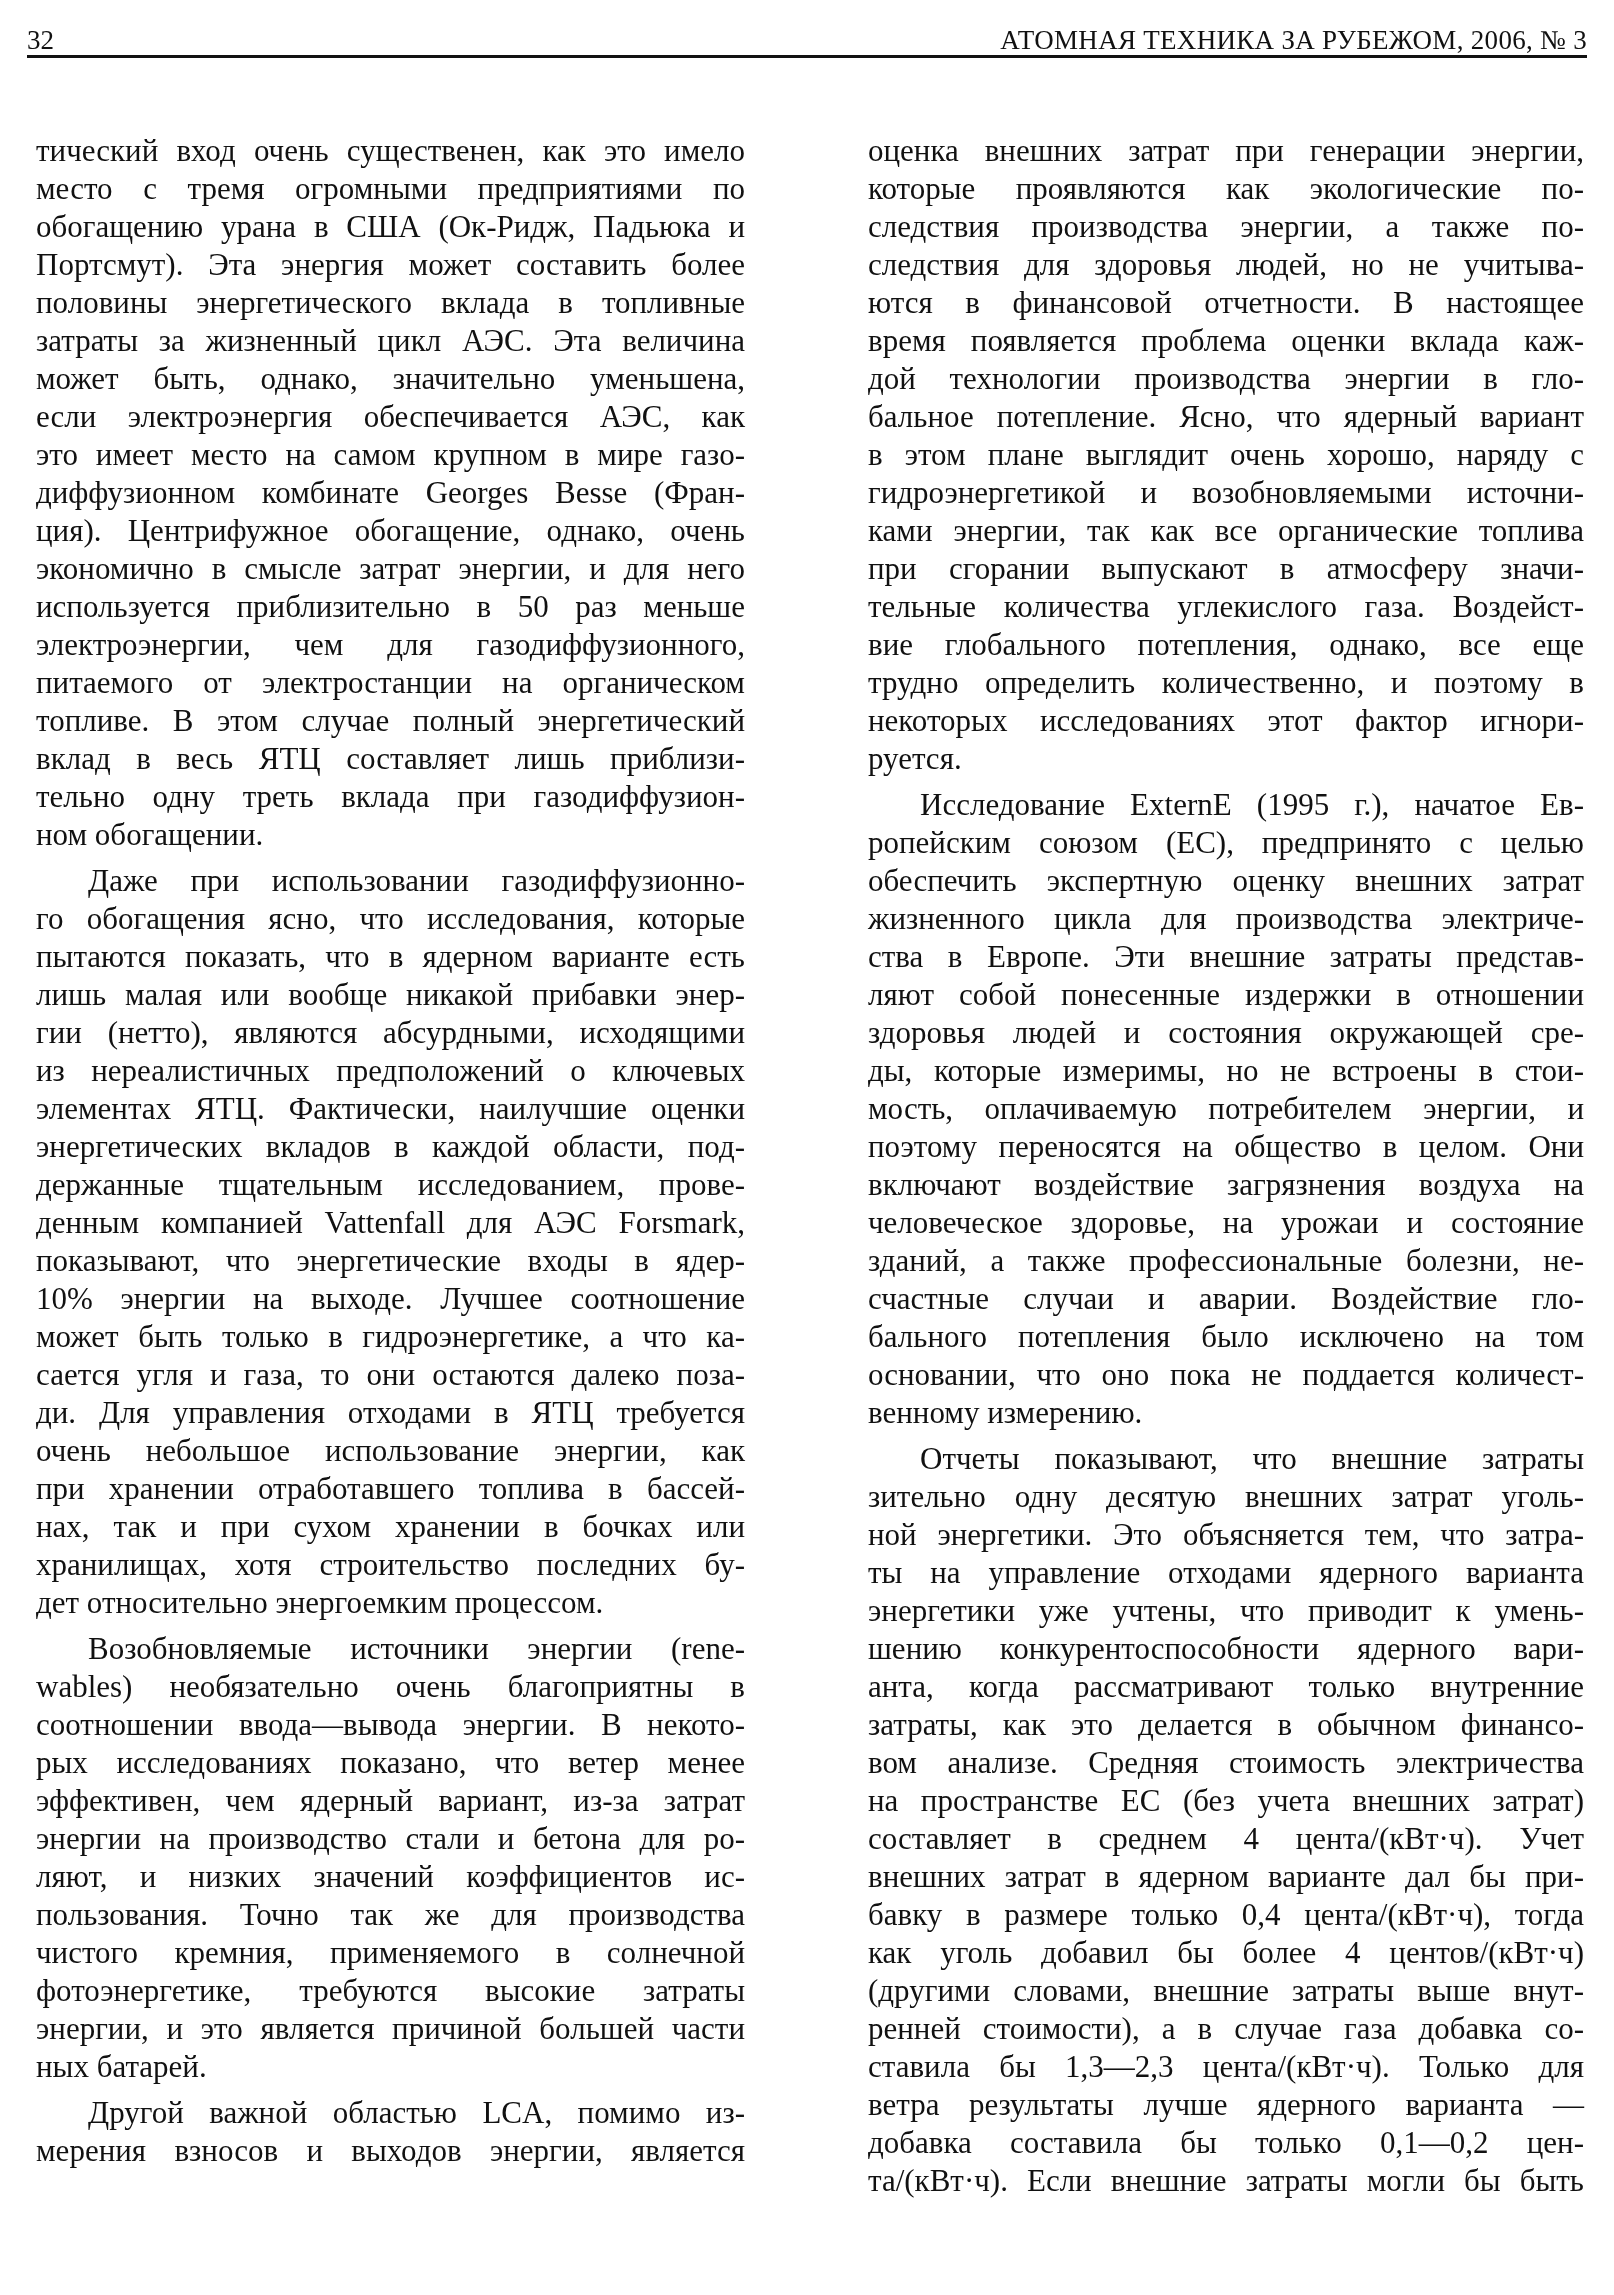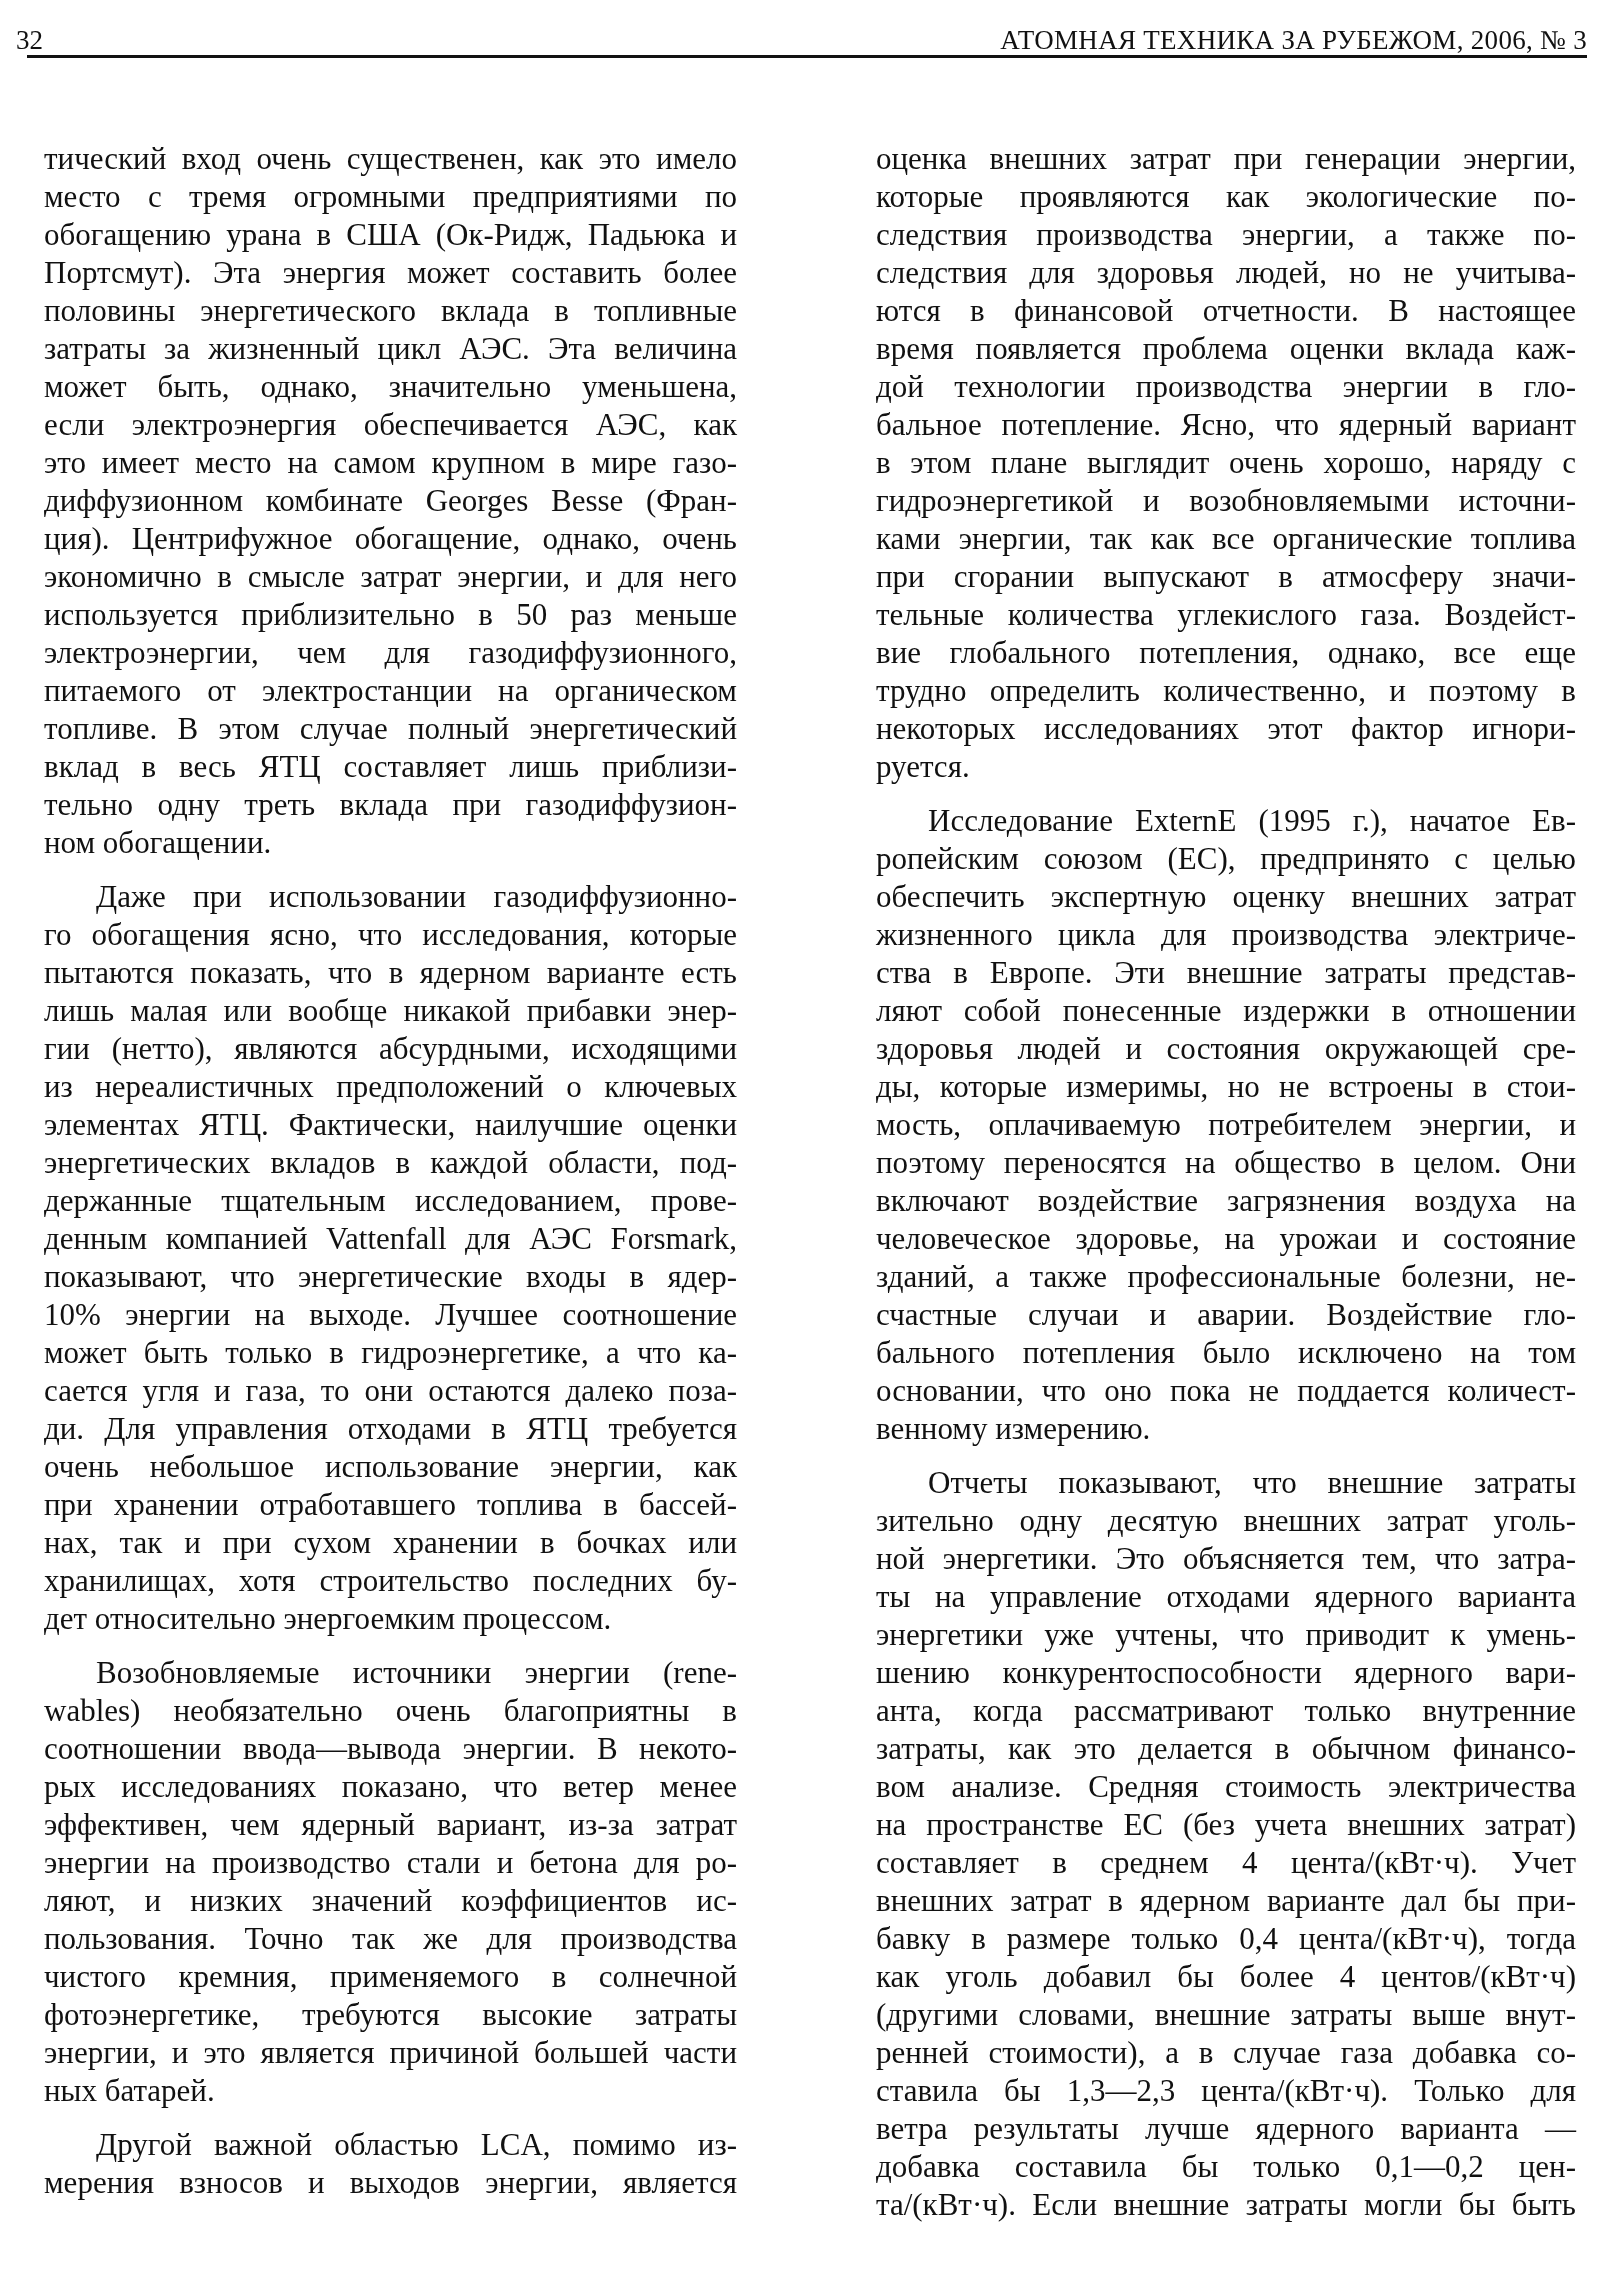--- a/index.html
+++ b/index.html
@@ -1,37 +1,37 @@
 <!DOCTYPE html>
 <html style="font-size:10.8px"><head>
   <meta charset="utf-8">
   <style>
     html, body { margin: 0; padding: 0; background: #ffffff; }
     body {
       width: 1614px; height: 2295px; position: relative; overflow: hidden;
       font-family: "Liberation Serif", "DejaVu Serif", serif; color: #111;
     }
     .header {
-      position: absolute; left: 16px; right: 27px; top: 20px; height: 40px;
+      position: absolute; left: 27px; right: 27px; top: 20px; height: 40px;
     }
     .page-num {
       position: absolute; left: 0; top: 0; font-size: 27px; line-height: 40px;
     }
     .journal {
       position: absolute; right: 0; top: 0; font-size: 27px; line-height: 40px; letter-spacing: 0.3px;
     }
     .rule {
       position: absolute; left: 27px; right: 27px; top: 55px; height: 3.4px; background: #111;
     }
     .col {
       position: absolute; top: 124px; font-size: 31px; line-height: 38px;
     }
     .col.left { left: 28px; width: 725px; }
     .col.right { left: 860px; width: 732px; }
-    .para { margin: 16px; }
+    .para { margin: 8px; }
     .line {
       display: block; text-align: justify; text-align-last: justify; white-space: nowrap;
       height: 38px; overflow: visible;
     }
     .line.last { text-align-last: left; }
     .line.indent { padding-left: 52px; }
   </style>
 </head>
 <body>
 

